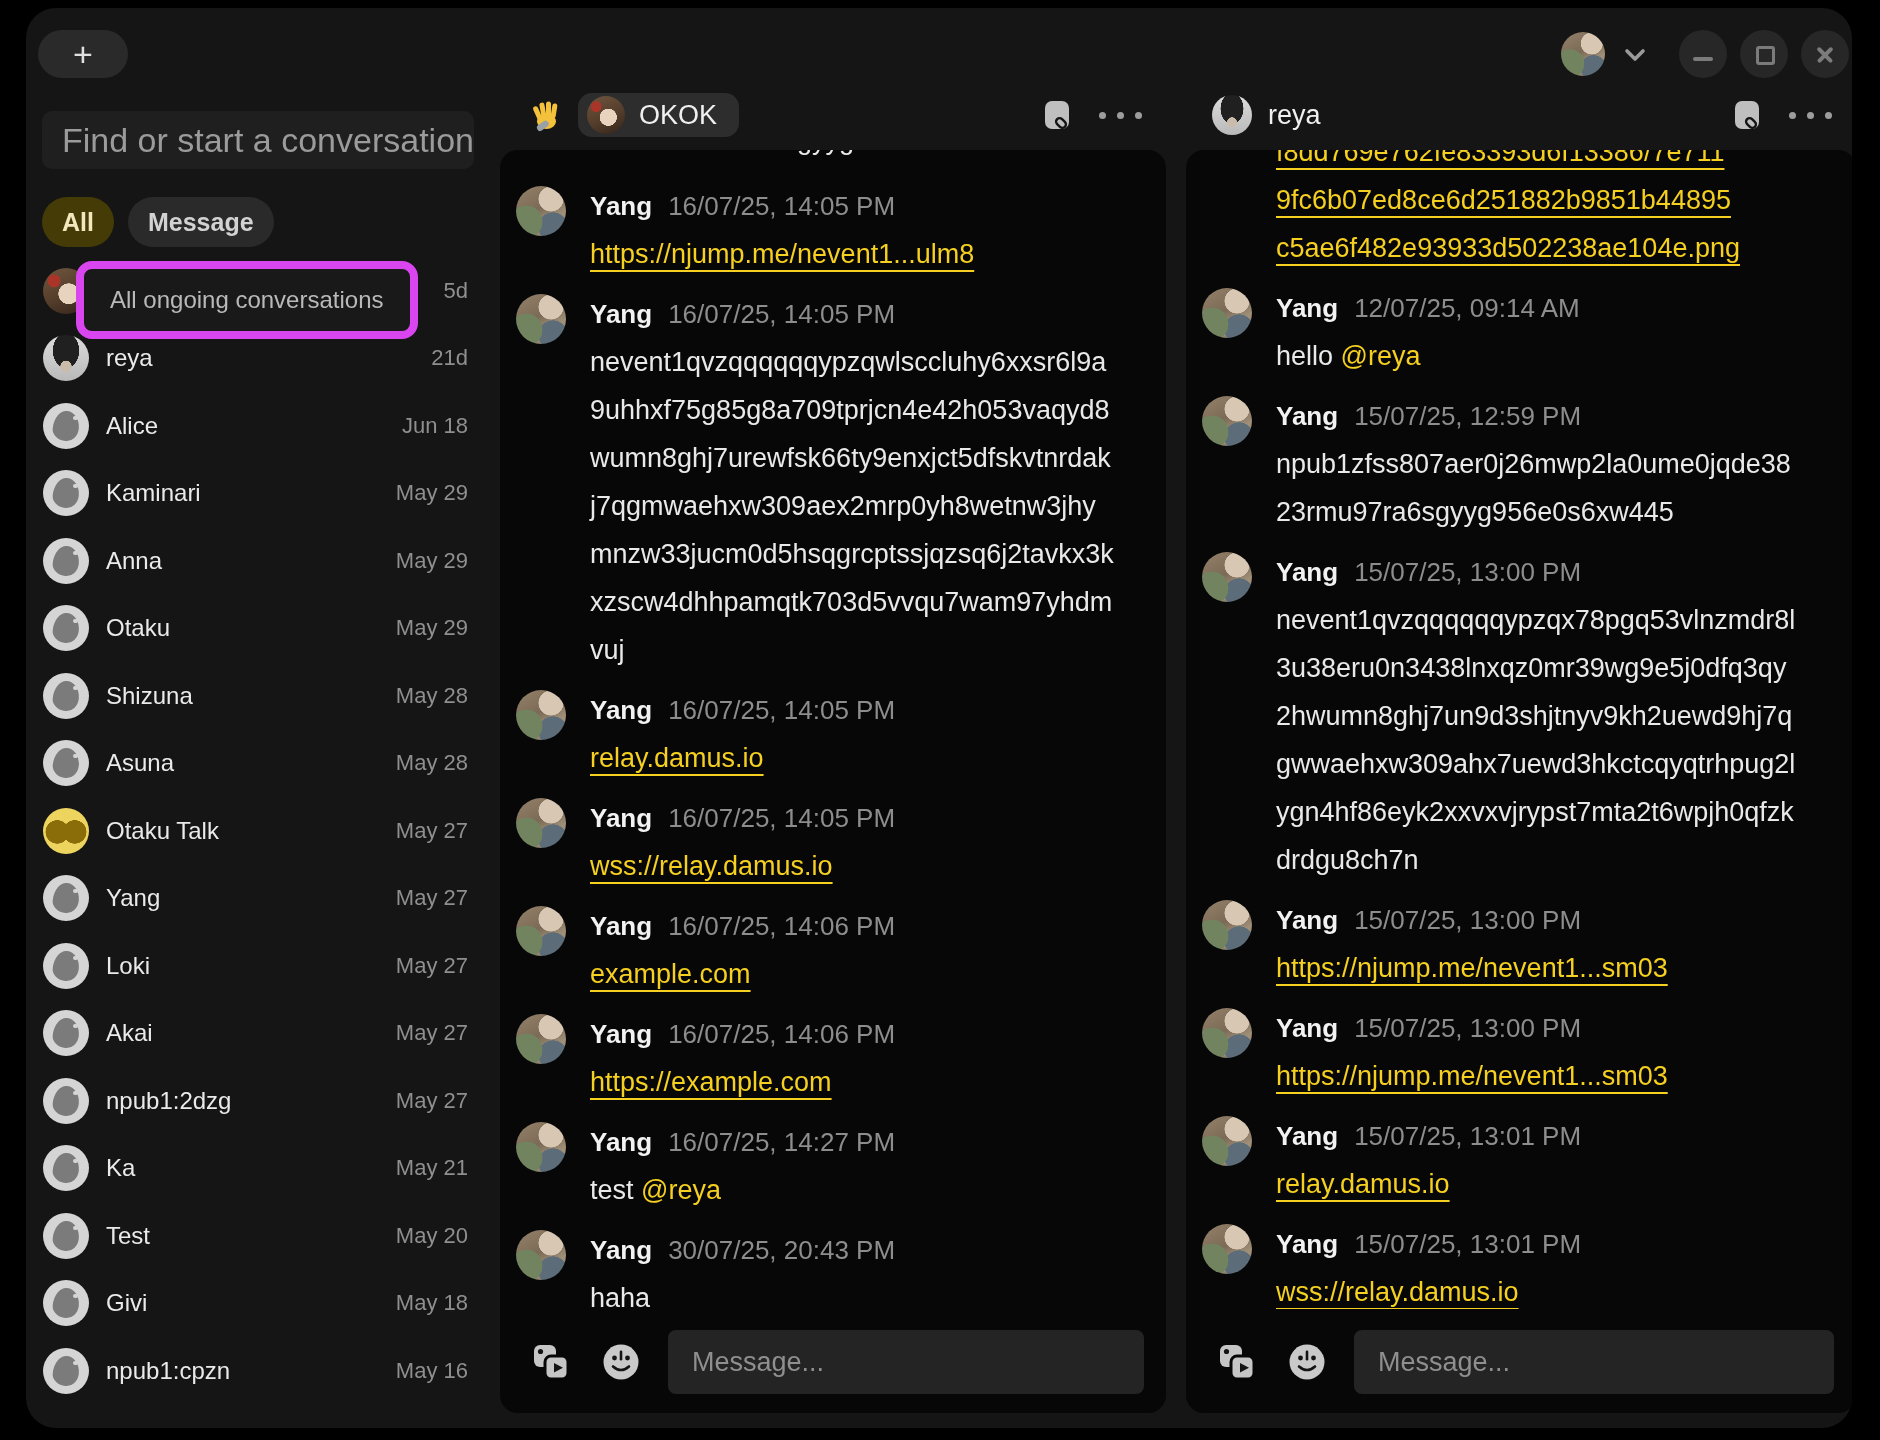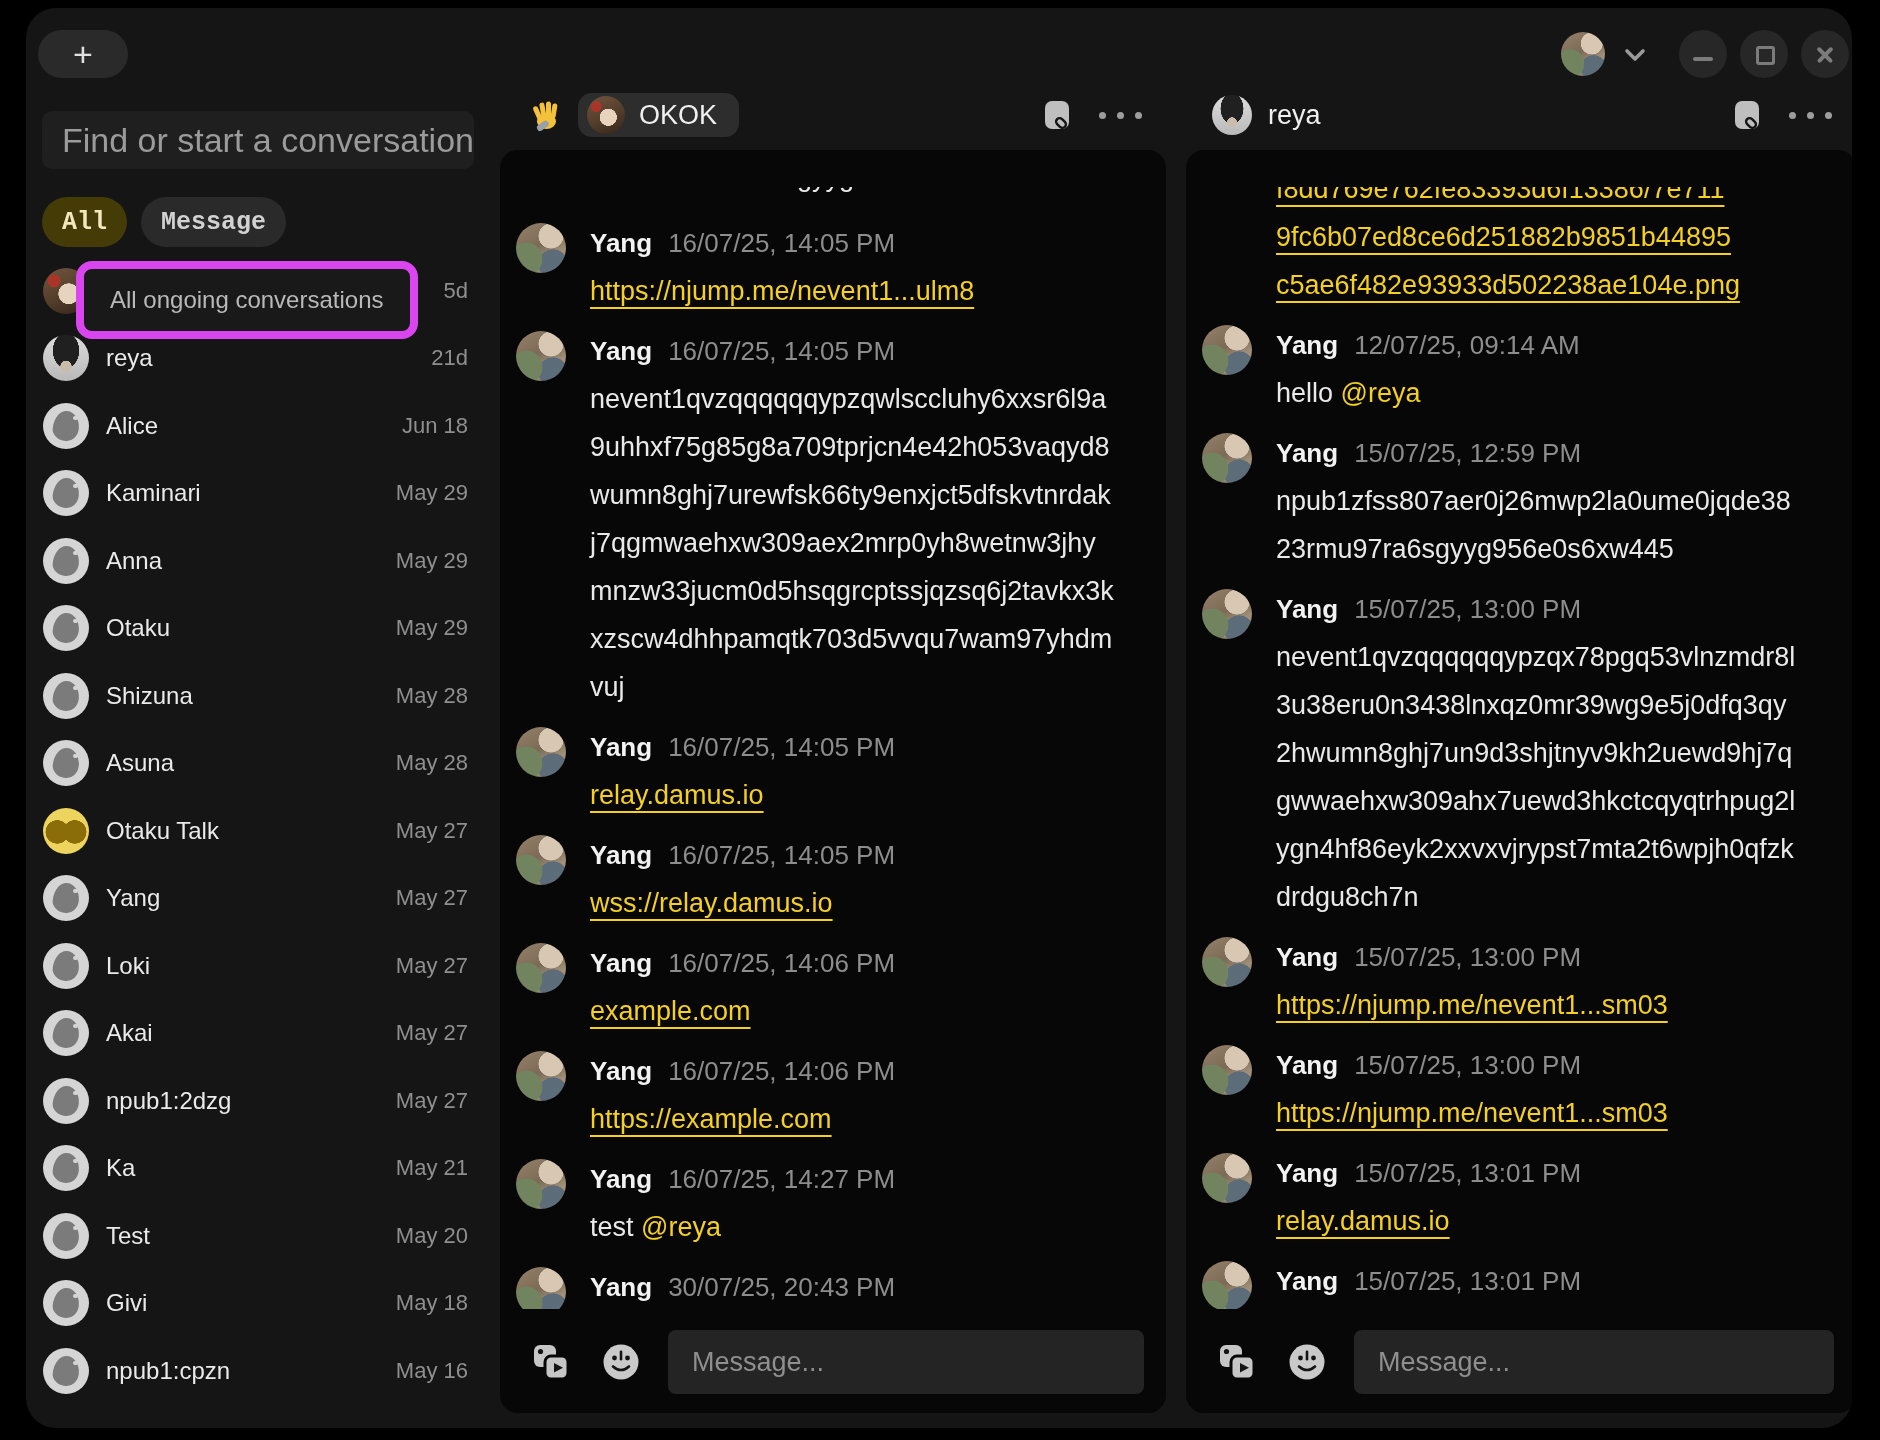--- a/index.html
+++ b/index.html
@@ -23,21 +23,21 @@
   .win-btn .x1{transform:rotate(45deg);} .win-btn .x2{transform:rotate(-45deg);}
 
   
   .search{position:absolute;left:16px;top:103px;width:432px;height:58px;border-radius:10px;
           background:#1f1f1f;display:flex;align-items:center;padding:0 18px;box-sizing:border-box;}
   .search input{flex:1;background:transparent;border:none;outline:none;color:#d8d8d8;
           font-size:34px;font-family:inherit;}
   .search input::placeholder{color:#9b9b9b;}
   .tabs{position:absolute;left:16px;top:189px;display:flex;gap:14px;}
   .tab{height:50px;border-radius:25px;display:flex;align-items:center;padding:0 20px;
-       font-size:25px;font-weight:700;cursor:pointer;font-family:Liberation Mono, monospace;}
+       font-size:25px;font-weight:700;cursor:pointer;}
   .tab.sel{background:#453b06;color:#f1e8bd;}
   .tab.unsel{background:#2a2a2a;color:#d2d2d2;}
   .tooltip{position:absolute;left:50px;top:253px;height:62px;padding:0 26px;border-radius:16px;
            background:#191919;border:8px solid #d946ef;color:#b9b9b9;font-size:24px;
            display:flex;align-items:center;z-index:6;white-space:nowrap;}
   .conv-list{position:absolute;left:0;top:249px;width:446px;display:flex;flex-direction:column;}
   .conv{height:67.5px;display:flex;align-items:center;gap:17px;padding:0 4px 0 17px;cursor:pointer;}
   .c-av{width:46px;height:46px;border-radius:50%;flex:none;}
   .conv-name{flex:1;font-size:24px;color:#eaeaea;white-space:nowrap;overflow:hidden;}
   .conv-time{font-size:22px;color:#8f8f8f;white-space:nowrap;}
@@ -79,21 +79,21 @@
   .peer-name{font-size:27px;color:#f0f0f0;}
   .head-spacer{flex:1;}
   .note-btn{width:28px;height:32px;cursor:pointer;}
   .dots{display:flex;gap:11px;margin-left:28px;cursor:pointer;align-items:center;height:32px;}
   .dots span{width:7px;height:7px;border-radius:50%;background:#9d9d9d;}
 
   
   .panel{position:absolute;top:142px;height:1263px;background:var(--panel);border-radius:18px;overflow:hidden;}
   .panel.pl{left:474px;width:666px;}
   .panel.pr{left:1160px;width:670px;}
-  .messages{position:absolute;left:0;right:0;top:0;bottom:104px;padding:0 14px 0 16px;overflow:hidden;margin-top:37px;}
+  .messages{position:absolute;left:0;right:0;top:0;bottom:104px;padding:0 14px 0 16px;overflow:hidden;}
   .msg{display:flex;gap:24px;margin-top:12px;}
   .m-av{width:50px;height:50px;border-radius:50%;flex:none;margin-top:4px;}
   .m-body{min-width:0;flex:1;}
   .m-head{display:flex;gap:16px;align-items:baseline;height:48px;line-height:48px;}
   .m-name{font-weight:700;font-size:26px;color:#f2f2f2;}
   .m-time{font-size:26px;color:var(--graytxt);}
   .m-text{font-size:27px;line-height:48px;color:#e9e9e9;word-break:break-all;max-width:524px;}
   .k-plain{color:#e9e9e9;}
   .k-link,.k-linkline{color:var(--yellow);text-decoration:underline;text-underline-offset:7px;
        text-decoration-thickness:2px;cursor:pointer;}

